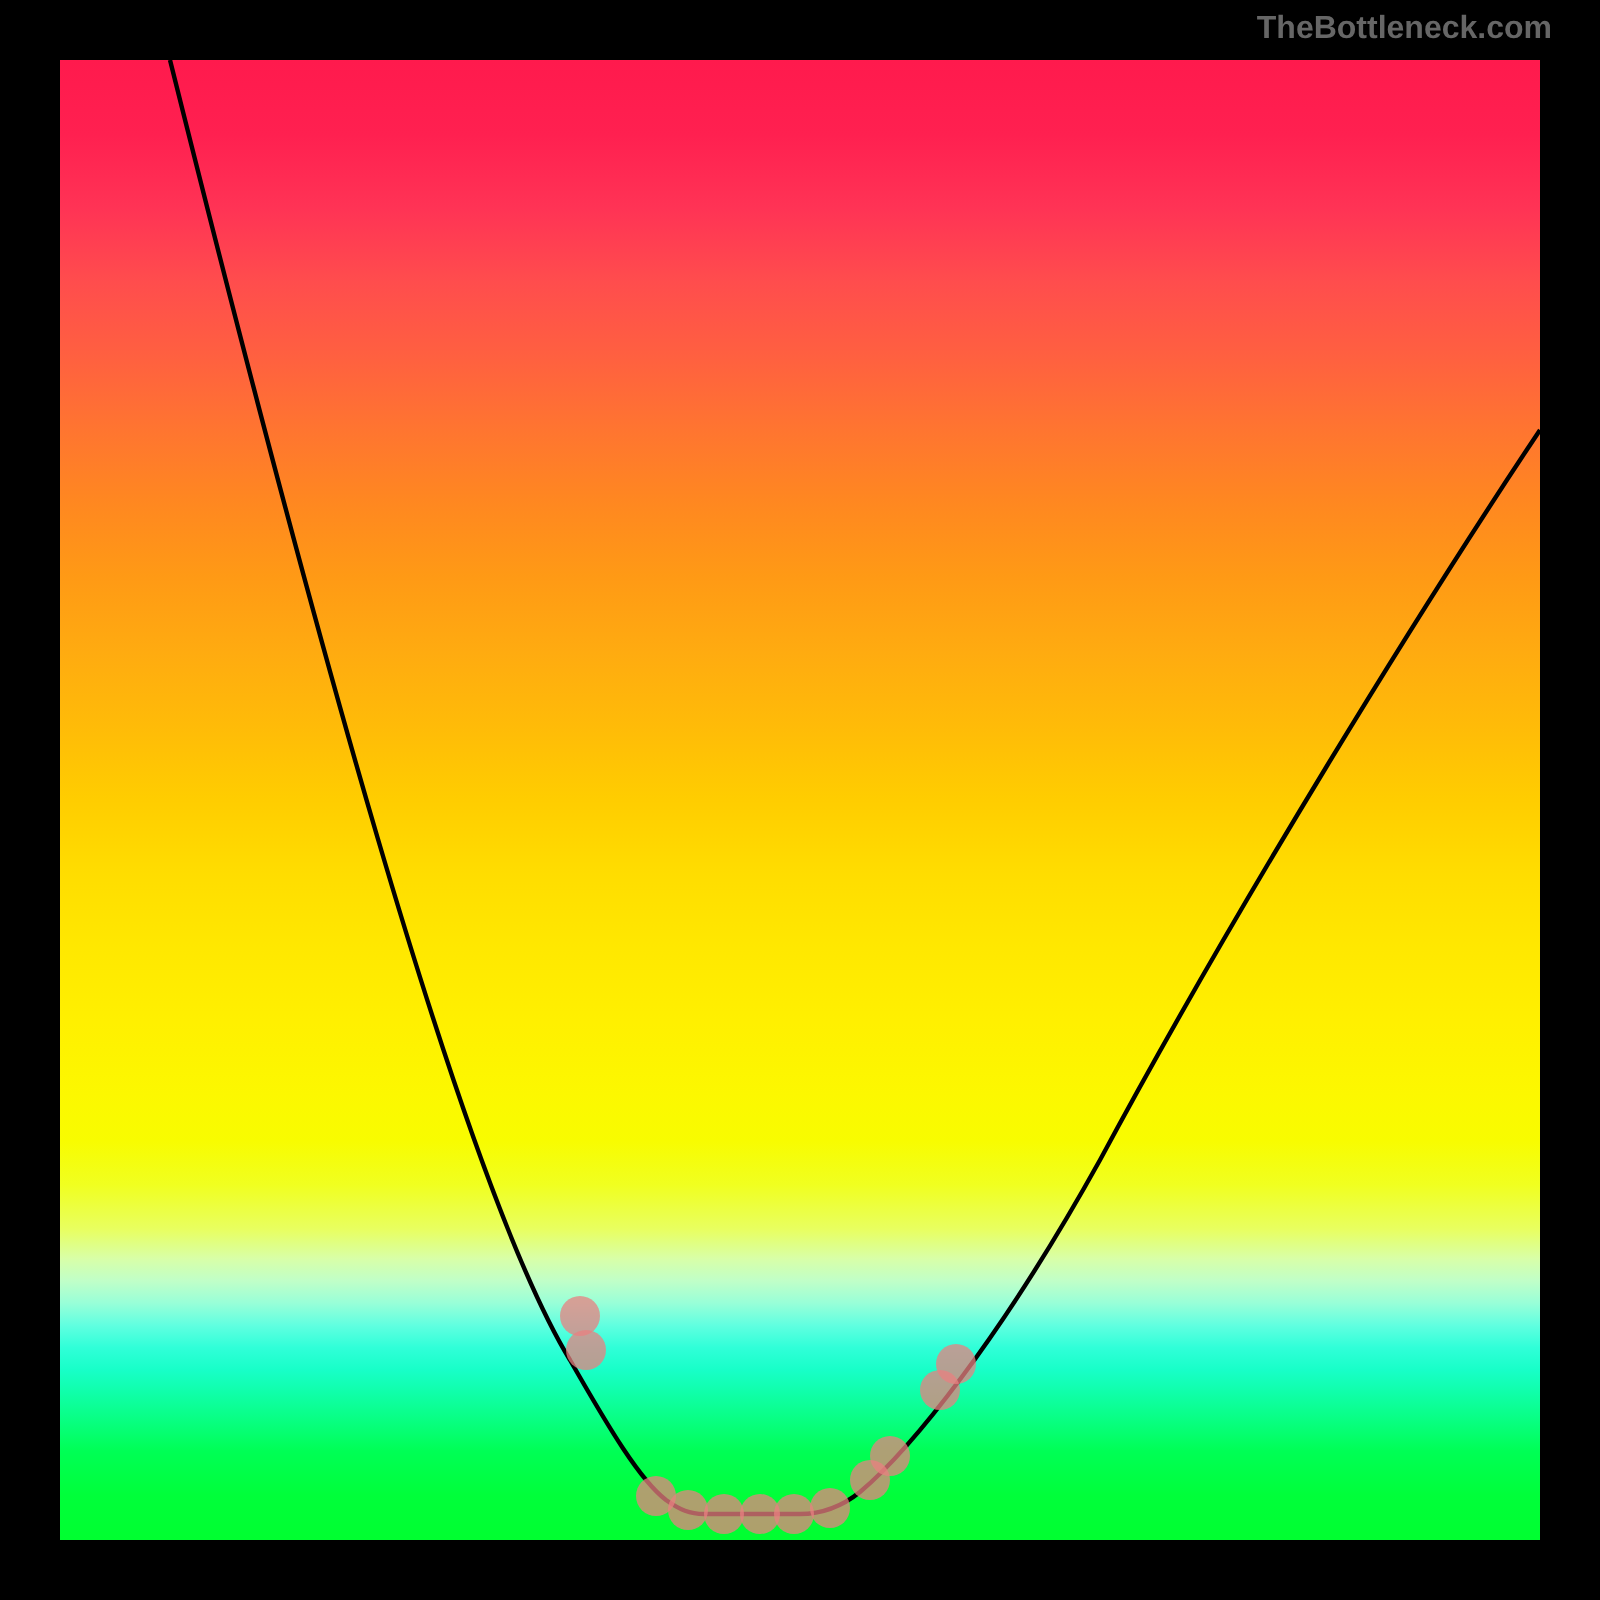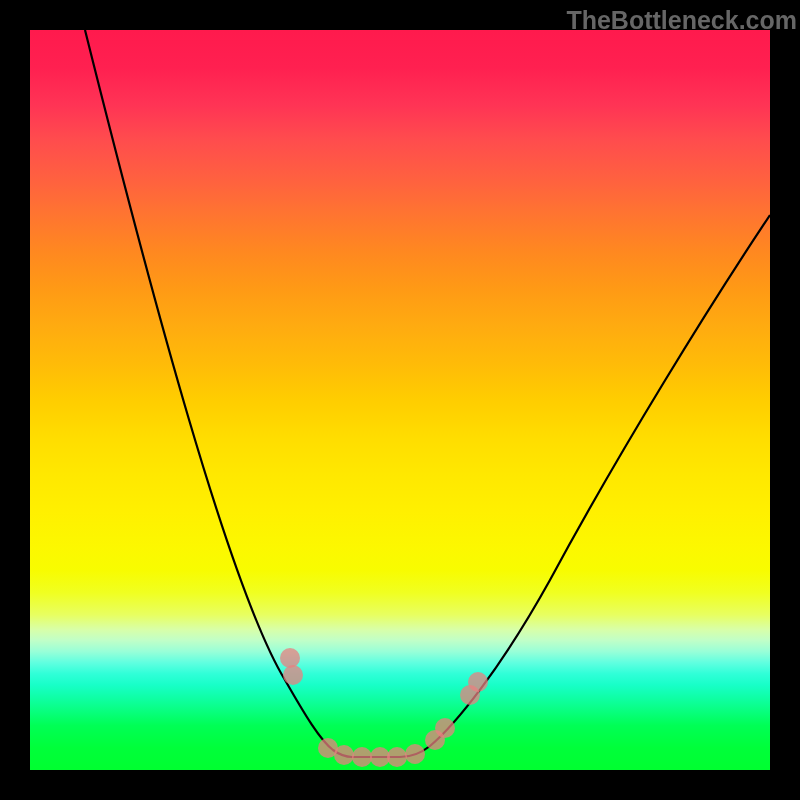--- a/index.html
+++ b/index.html
@@ -10,23 +10,23 @@
     body {
       width: 800px;
       height: 800px;
       background: #000;
       position: relative;
       overflow: hidden;
     }
     .watermark {
       position: absolute;
       top: 6px;
-      right: 3px;
+      right: 24px;
       font-family: Arial, sans-serif;
-      font-size: 25px;
+      font-size: 16px;
       font-weight: bold;
       color: #666;
       z-index: 10;
     }
     .plot-area {
       position: absolute;
       left: 30px;
       top: 30px;
       width: 740px;
       height: 740px;

